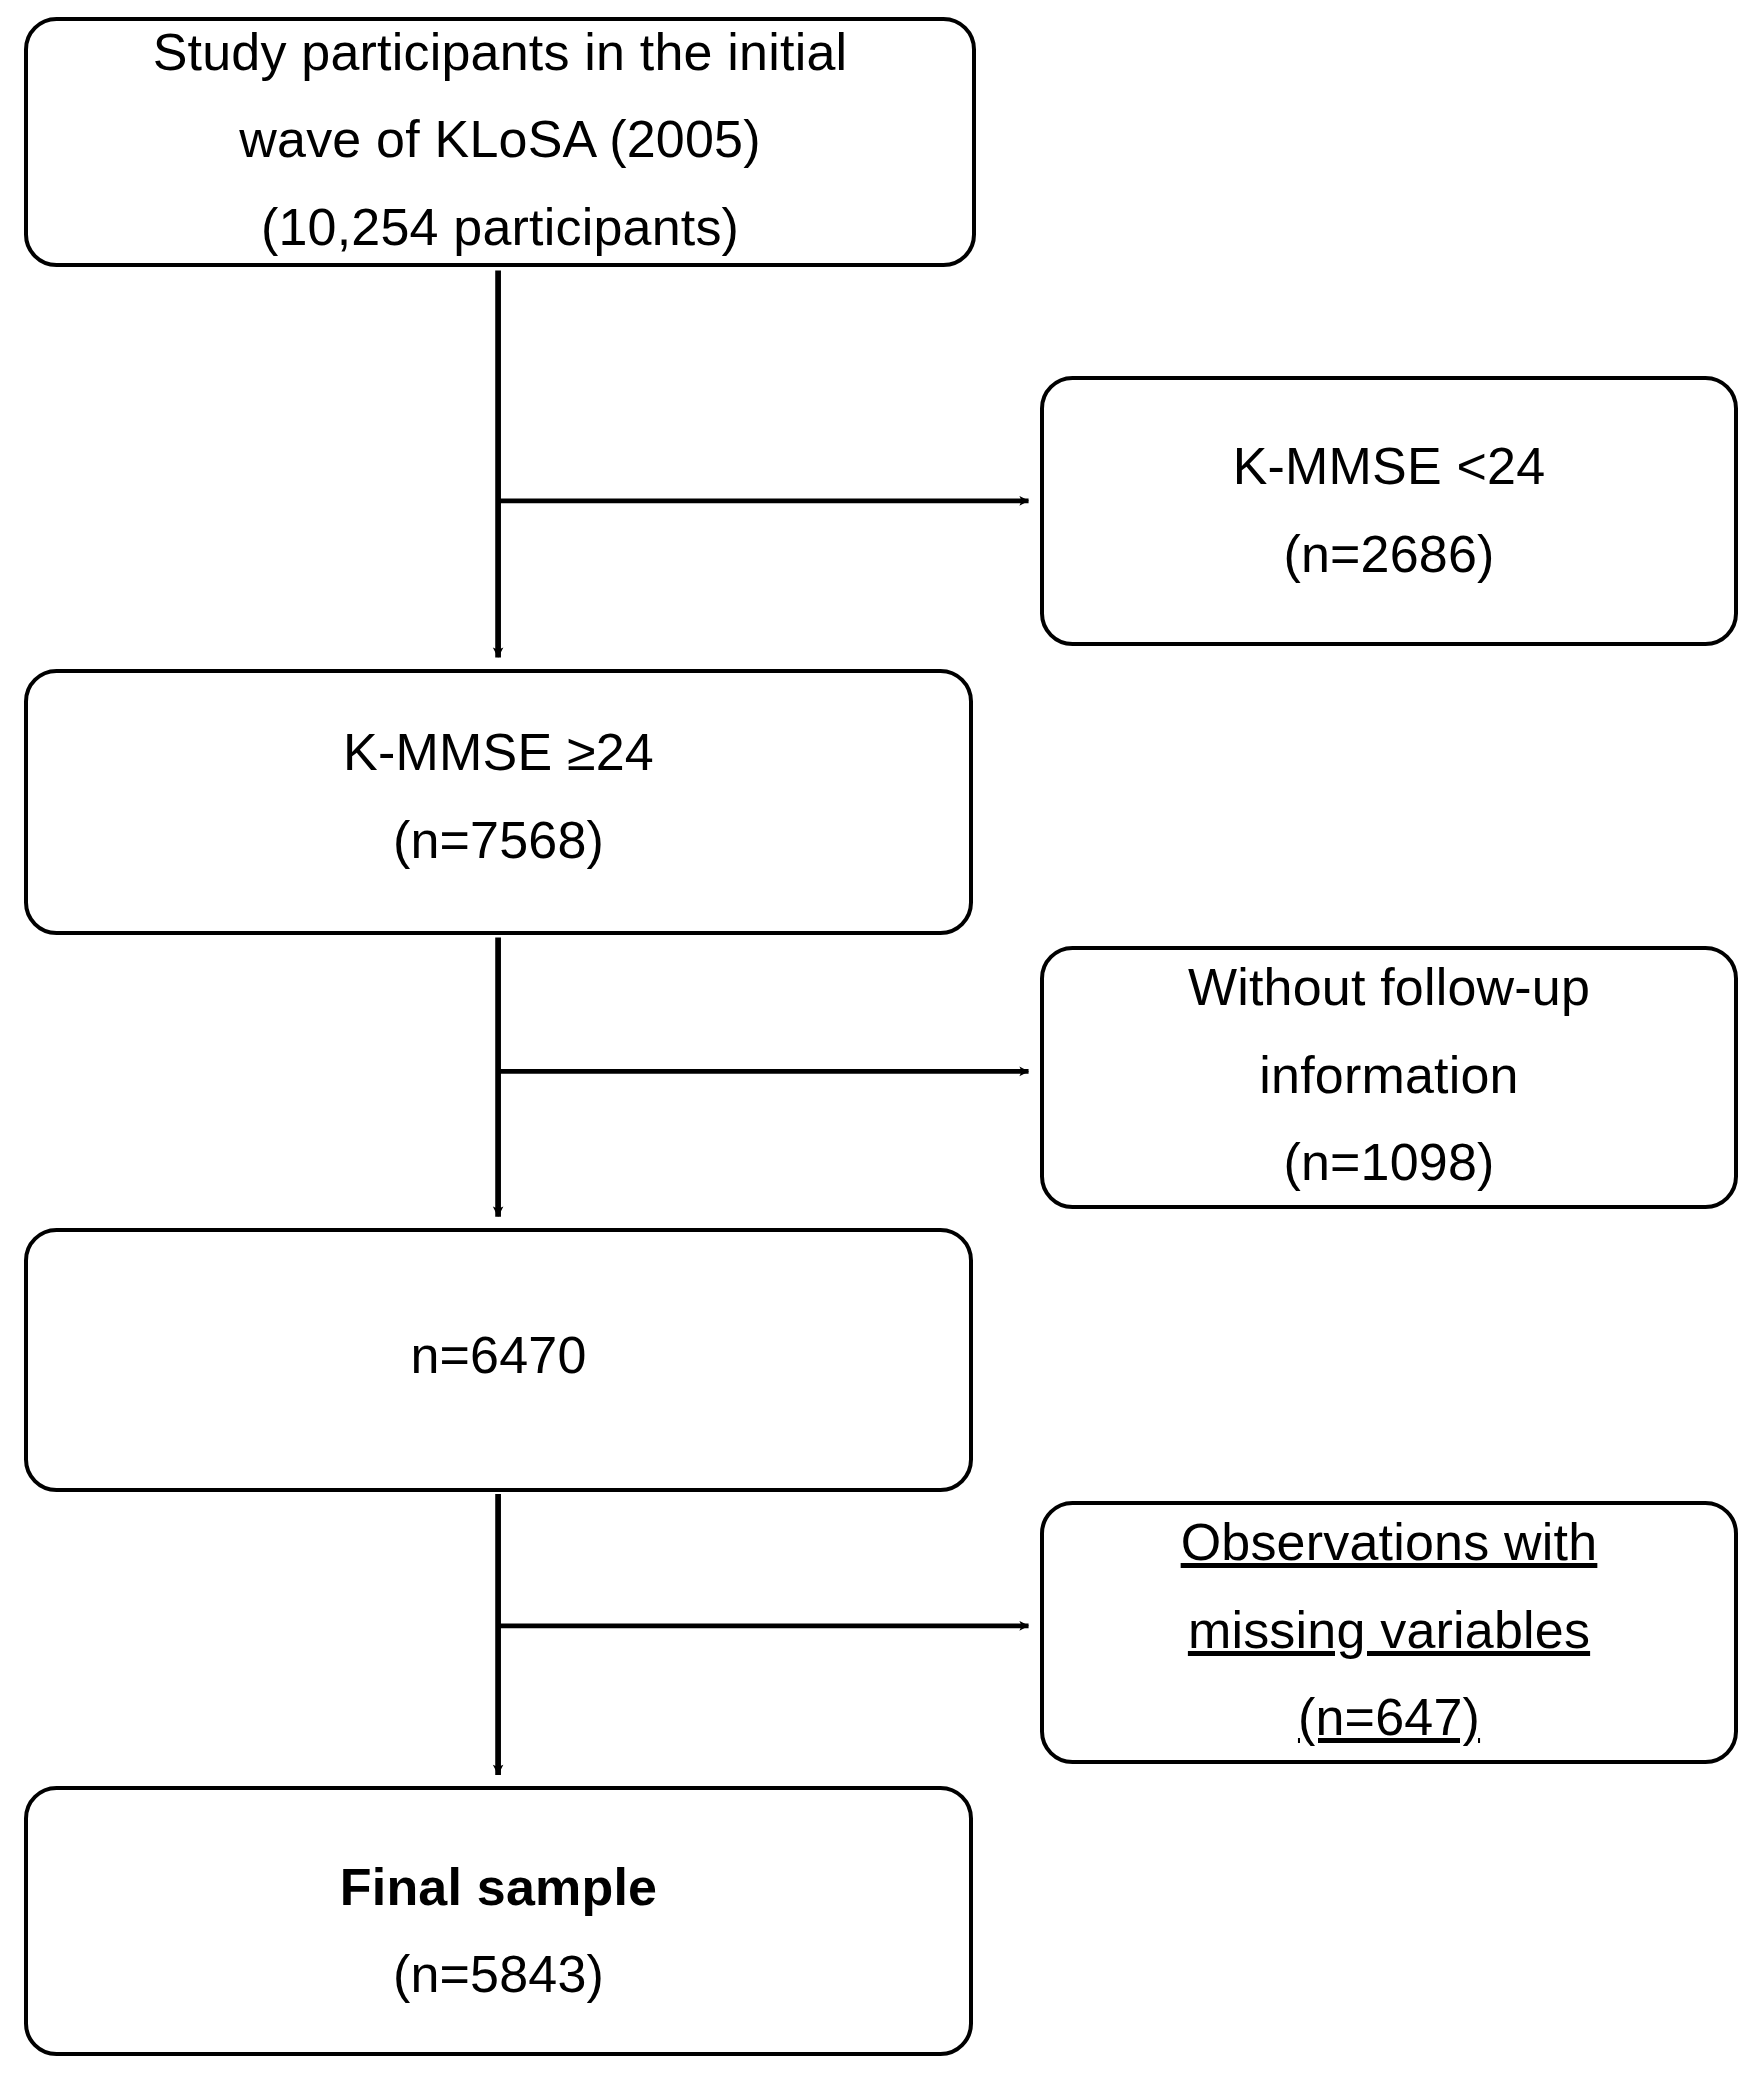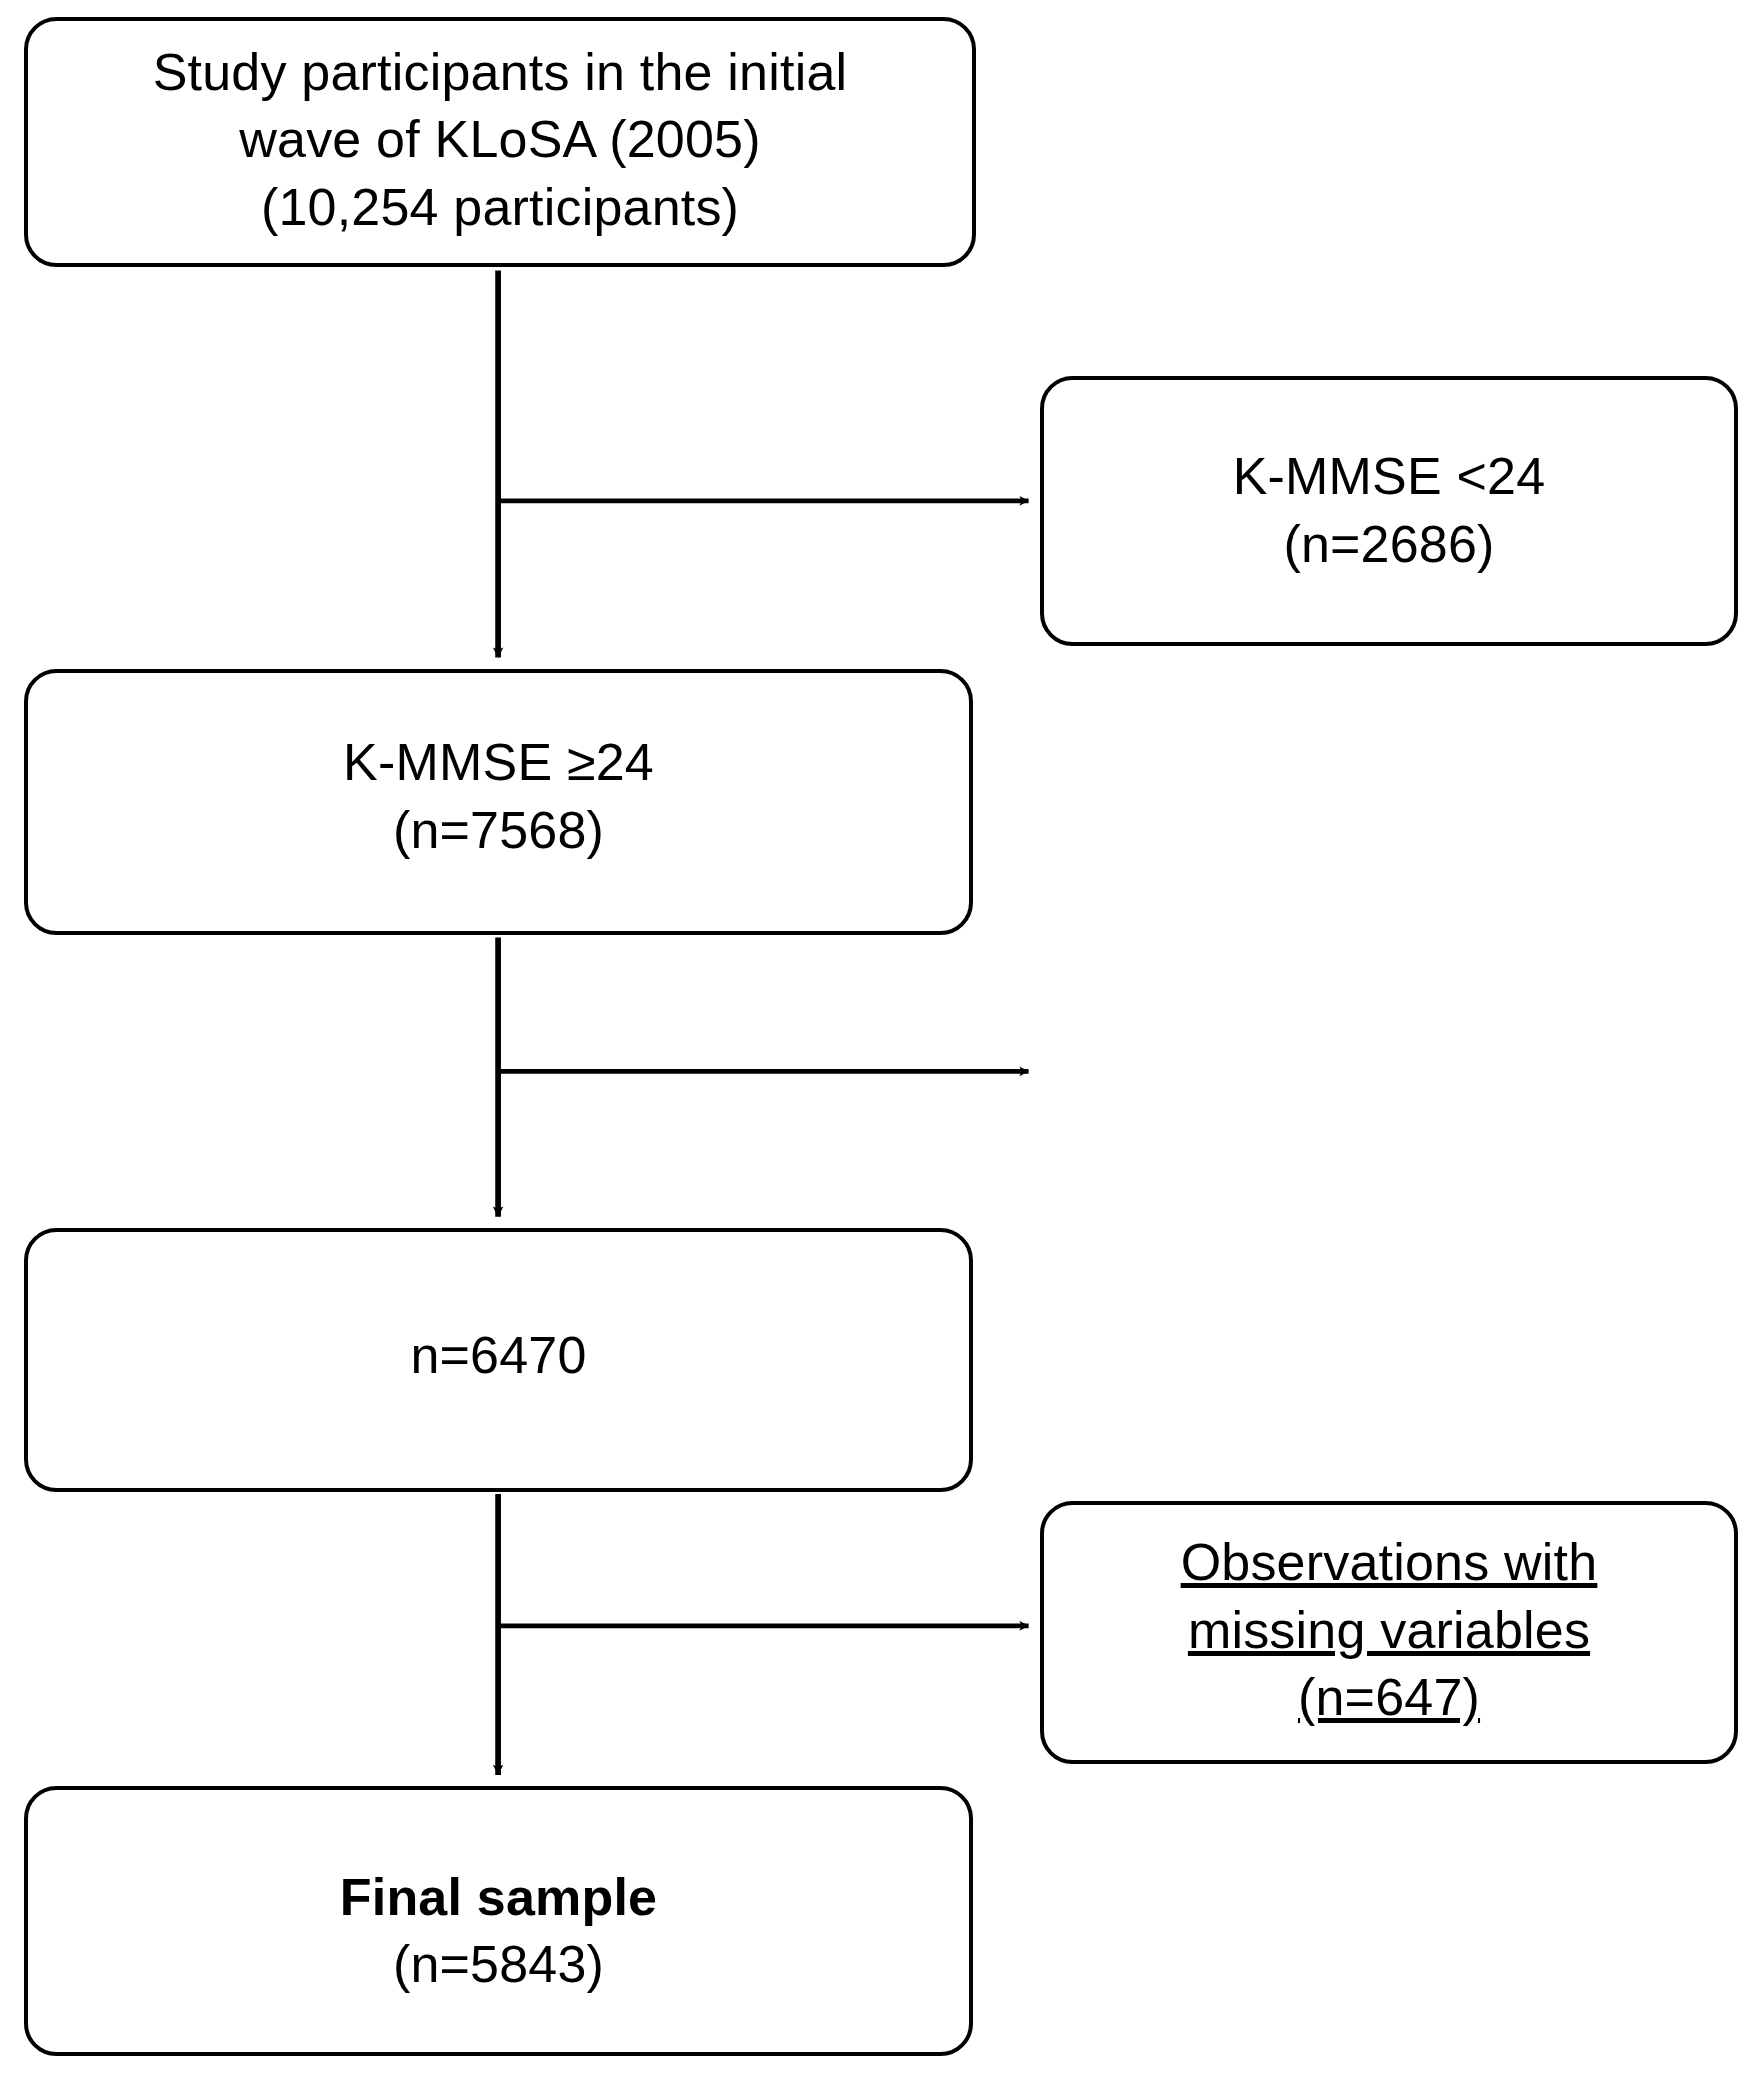--- a/index.html
+++ b/index.html
@@ -33,20 +33,21 @@
     display: flex;
     flex-direction: column;
     align-items: center;
     justify-content: center;
     text-align: center;
     color: #000000;
     font-size: 52px;
     line-height: 1.30;
     letter-spacing: 0.2px;
     z-index: 2;
+    gap: 20px;
   }
   .node .line {
     display: block;
     white-space: nowrap;
   }
   .node .line.bold {
     font-weight: bold;
     margin-top: 28px;
   }
 
@@ -118,20 +119,25 @@
   <div class="node node-mmse-lt">
     <span class="line">K-MMSE &lt;24</span>
     <span class="line">(n=2686)</span>
   </div>
 
   <div class="node node-mmse-ge">
     <span class="line">K-MMSE ≥24</span>
     <span class="line">(n=7568)</span>
   </div>
 
+  <div class="node node-nofollow">
+    <span class="line">Without follow-up</span>
+    <span class="line">information</span>
+    <span class="line">(n=1098)</span>
+  </div>
 
   <div class="node node-n6470">
     <span class="line">n=6470</span>
   </div>
 
   <div class="node node-missing">
     <span class="line">Observations with</span>
     <span class="line">missing variables</span>
     <span class="line">(n=647)</span>
   </div>

